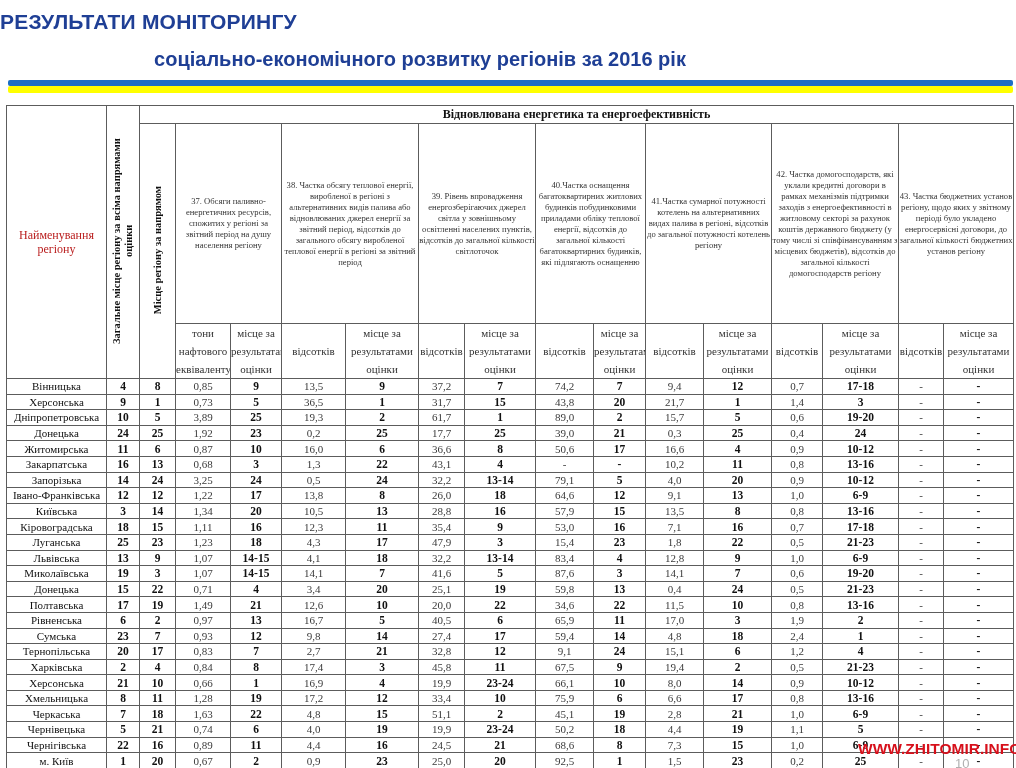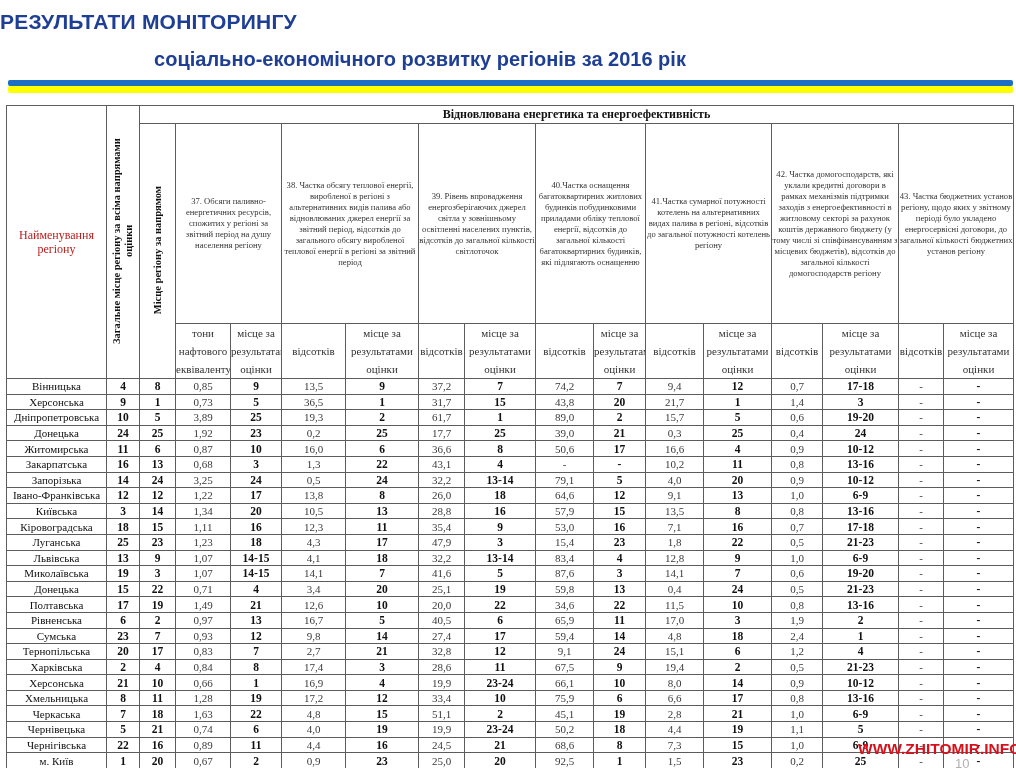--- a/index.html
+++ b/index.html
@@ -429,21 +429,21 @@
         <td class="b">-</td>
       </tr>
       <tr>
         <td class="name">Харківська</td>
         <td class="b">2</td>
         <td class="b">4</td>
         <td class="v">0,84</td>
         <td class="b">8</td>
         <td class="v">17,4</td>
         <td class="b">3</td>
-        <td class="v">28,6</td>
+        <td class="v">45,8</td>
         <td class="b">11</td>
         <td class="v">67,5</td>
         <td class="b">9</td>
         <td class="v">19,4</td>
         <td class="b">2</td>
         <td class="v">0,5</td>
         <td class="b">21-23</td>
         <td class="v">-</td>
         <td class="b">-</td>
       </tr>

